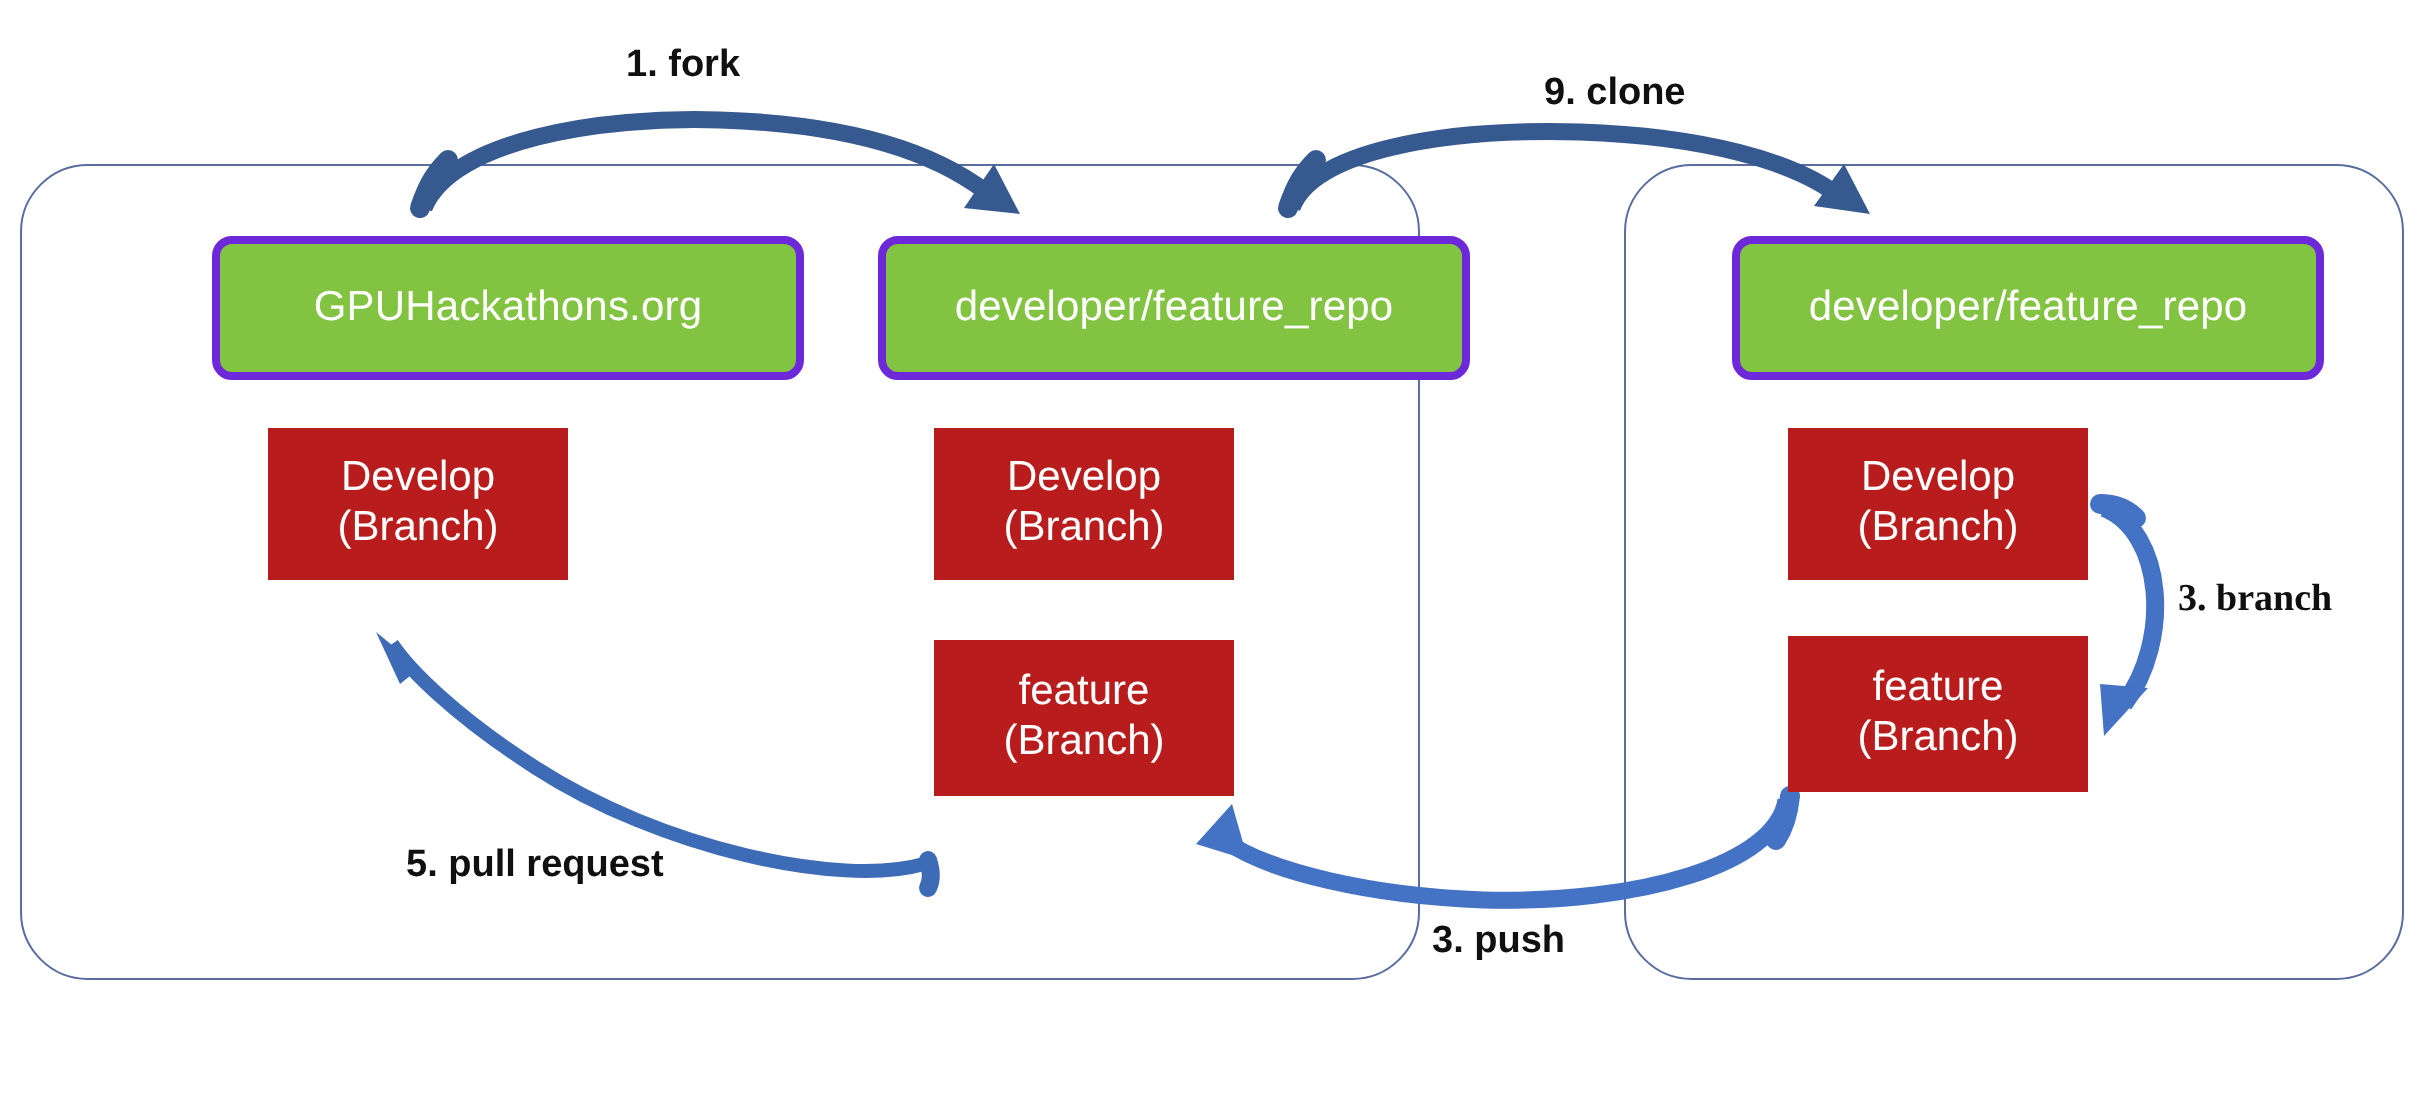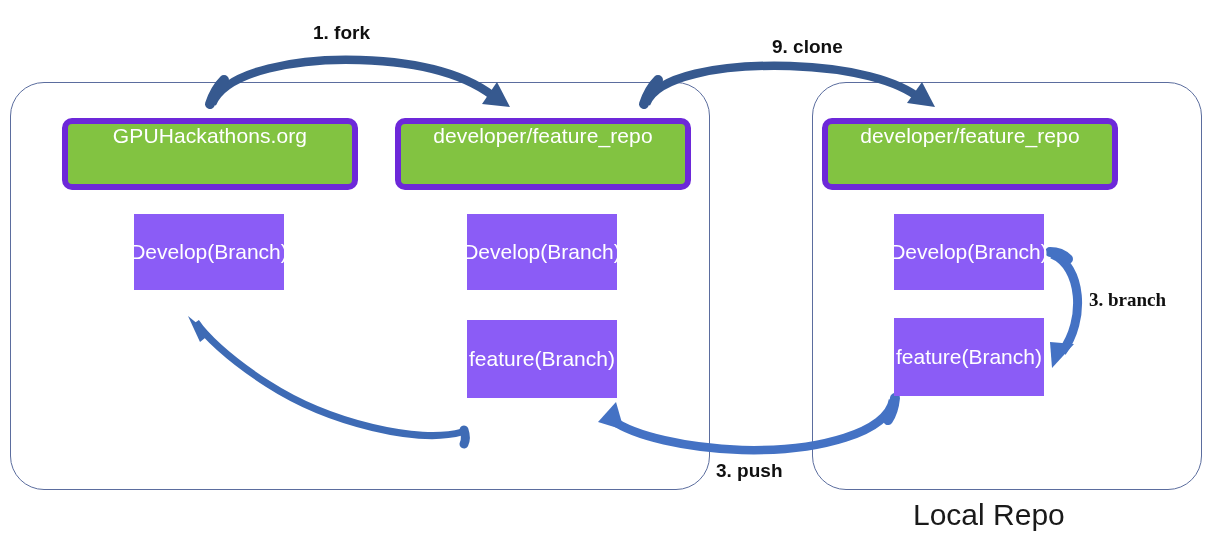--- a/index.html
+++ b/index.html
@@ -15,39 +15,40 @@
     background:transparent;
     box-sizing:border-box;
   }
   #github-frame{left:10px;  top:82px;  width:700px; height:408px;}
   #local-frame { left:812px;top:82px;  width:390px; height:408px;}
 
   
   .repo-box{
     position:absolute;
     background:#82C341;
-    border:6px solid #6d28d9;
+    border:4px solid #6d28d9;
     border-radius:10px;
     box-sizing:border-box;
-    display:flex;align-items:flex-start;justify-content:center;
+    display:flex;align-items:center;justify-content:center;
     color:#ffffff;
     font-size:21px;
     letter-spacing:.1px;
     white-space:nowrap;
+    margin-left:44px;
   }
   #box-gpuhack  {left:62px; top:118px; width:296px; height:72px;}
   #box-ghfeature{left:395px;top:118px; width:296px; height:72px;}
   #box-localrepo{left:822px;top:118px; width:296px; height:72px;}
 
   
   .branch-box{
     position:absolute;
-    background:#8b5cf6;
+    background:#b91c1c;
     box-sizing:border-box;
-    display:flex;flex-direction:row;
+    display:flex;flex-direction:column;
     align-items:center;justify-content:center;
     color:#ffffff;
     font-size:21px;
     line-height:1.18;
   }
   #gh-main-develop {left:134px;top:214px; width:150px;height:76px;}
   #gh-fork-develop {left:467px;top:214px; width:150px;height:76px;}
   #gh-fork-feature {left:467px;top:320px; width:150px;height:78px;}
   #lo-develop      {left:894px;top:214px; width:150px;height:76px;}
   #lo-feature      {left:894px;top:318px; width:150px;height:78px;}
@@ -159,17 +160,17 @@
   </div>
 
   <div class="step-label" id="label-fork">1. fork</div>
 
   <div class="step-label" id="label-clone">9. clone</div>
 
   <div class="step-label" id="label-branch">3. branch</div>
 
   <div class="step-label" id="label-push">3. push</div>
 
+  <div class="step-label" id="label-pullrequest">5. pull request</div>
 
 
-  <div class="frame-caption" id="caption-local">Local Repo</div>
 
 </div>
 
 </body></html>

